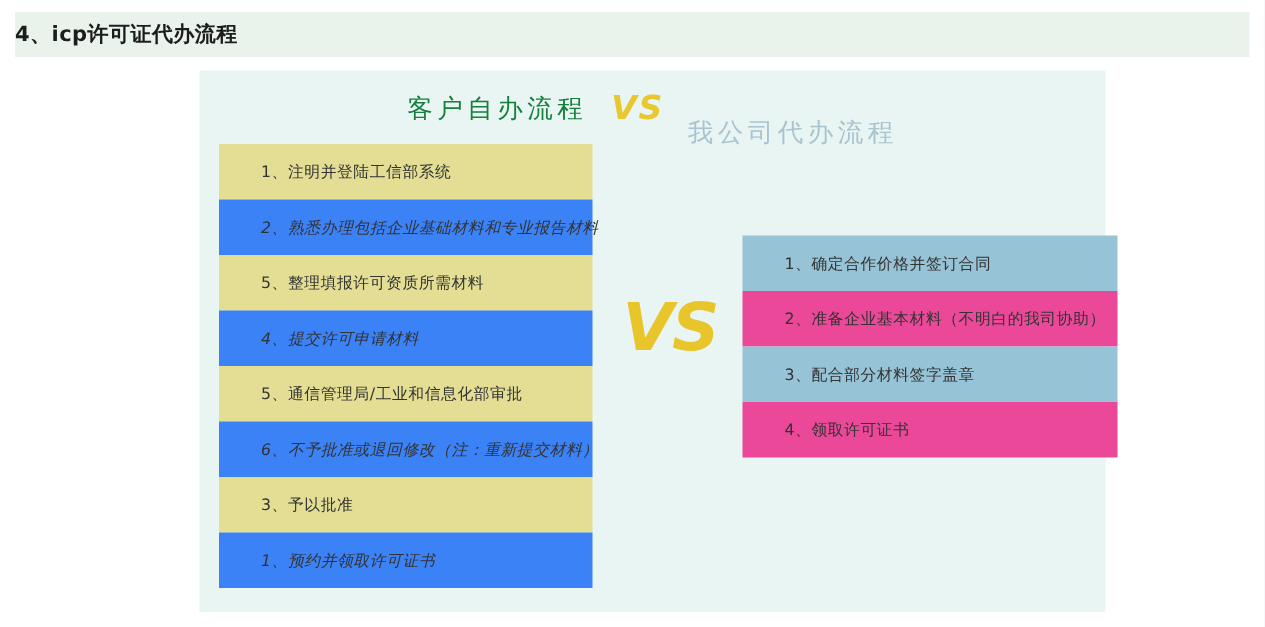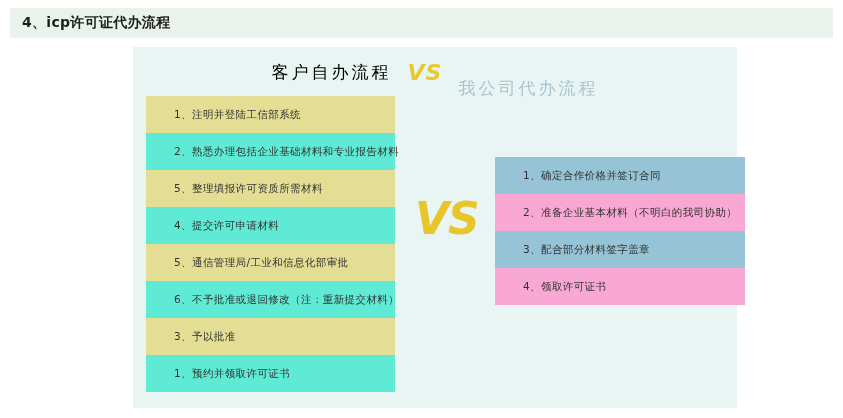--- a/index.html
+++ b/index.html
@@ -12,21 +12,20 @@
   }
   
   .title-bar{
     position:absolute;
     left:10px;top:8px;
     width:823px;height:30px;
     background:#e9f3ec;
     display:flex;align-items:center;
   }
   .title-bar .title-text{
-    padding-left:12px;
     font-size:14px;
     font-weight:bold;
     color:#1d1d1d;
     letter-spacing:0.3px;
     font-family:"DejaVu Sans","Liberation Sans",sans-serif;
   }
   
   .panel{
     position:absolute;
     left:133px;top:47px;
@@ -36,21 +35,21 @@
   .panel-head{
     position:absolute;
     left:0;top:8px;
     width:604px;height:34px;
     display:flex;
     align-items:center;
     justify-content:center;
   }
   .head-left{
     font-size:17px;
-    color:#000000;
+    color:#15803d;
     letter-spacing:3px;
     font-family:"DejaVu Serif","Liberation Serif",serif;
   }
   .head-vs{
     font-size:22px;
     font-weight:bold;
     font-style:italic;
     color:#e8c82e;
     margin:0 16px;
     letter-spacing:1px;
@@ -79,23 +78,23 @@
     align-items:center;
     box-sizing:border-box;
     padding-left:28px;
     font-size:10.5px;
     color:#333333;
     letter-spacing:0.4px;
     white-space:nowrap;
     font-family:"DejaVu Sans","Liberation Sans",sans-serif;
   }
   .row.l-odd{background:#e3de93;}
-  .row.l-even{background:#5eead4;}
+  .row.l-even{background:#3b82f6;font-style:italic;}
   .row.r-odd{background:#96c3d6;}
-  .row.r-even{background:#f9a8d4;}
+  .row.r-even{background:#ec4899;}
   
   .center-vs{
     position:absolute;
     left:282px;top:150px;
     width:62px;
     text-align:center;
     font-size:44px;
     font-weight:bold;
     font-style:italic;
     color:#e8c62b;

